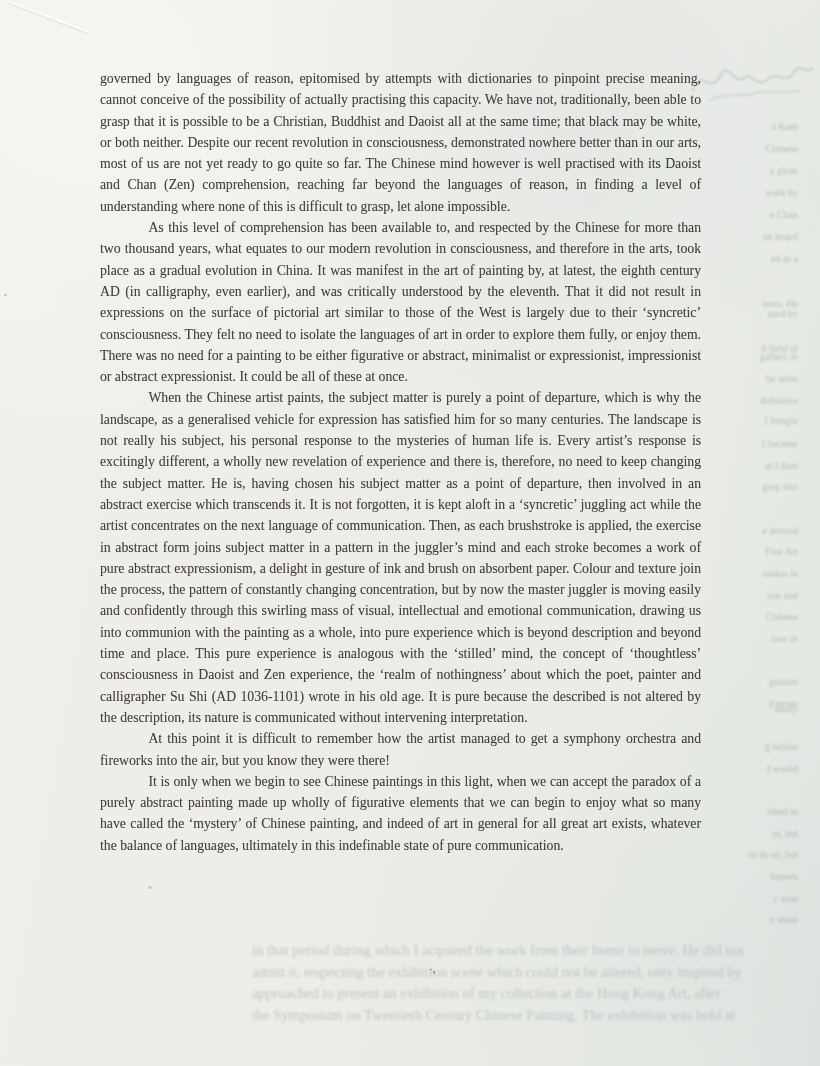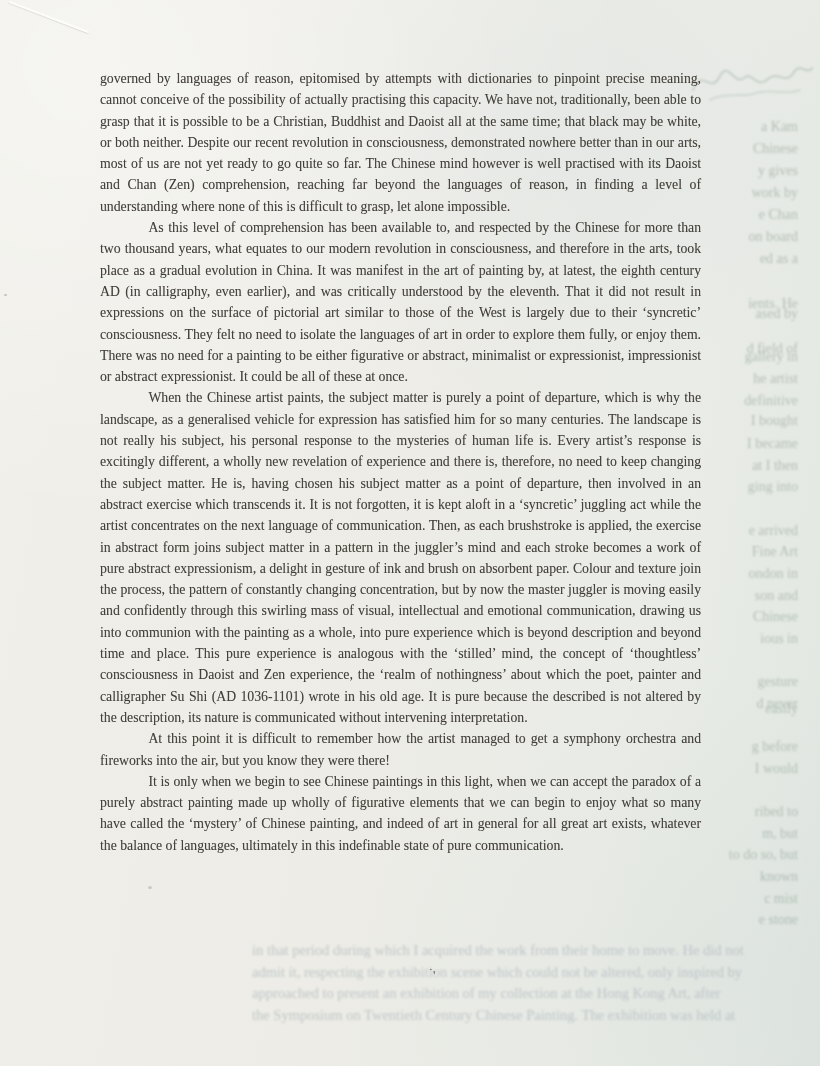--- a/index.html
+++ b/index.html
@@ -25,21 +25,21 @@
     color:#433f39;
     text-align:justify;
     text-shadow:0.2px 0.2px 0 rgba(67,63,57,0.30);
     z-index:3;
   }
   .para{margin:0;padding:0;}
   .para.indent{text-indent:55px;}
   .bleed-right{position:absolute;left:686px;top:0;width:122px;height:1066px;}
   .bleed-right .frag{
     position:absolute;right:10px;white-space:nowrap;
-    font-size:14px;line-height:18px;text-align:right;
+    font-size:10px;line-height:18px;text-align:right;
     color:#a9b6ae;filter:blur(0.9px);opacity:0.85;
   }
   .bleed-bottom{position:absolute;left:0;top:0;width:820px;height:1066px;z-index:1;}
   .bleed-bottom .bline{
     position:absolute;left:252px;width:548px;
     font-size:14.5px;line-height:18px;text-align:justify;white-space:nowrap;overflow:hidden;
     color:#b2bcc0;filter:blur(1.1px);opacity:0.8;
   }
   
   .handwriting{

